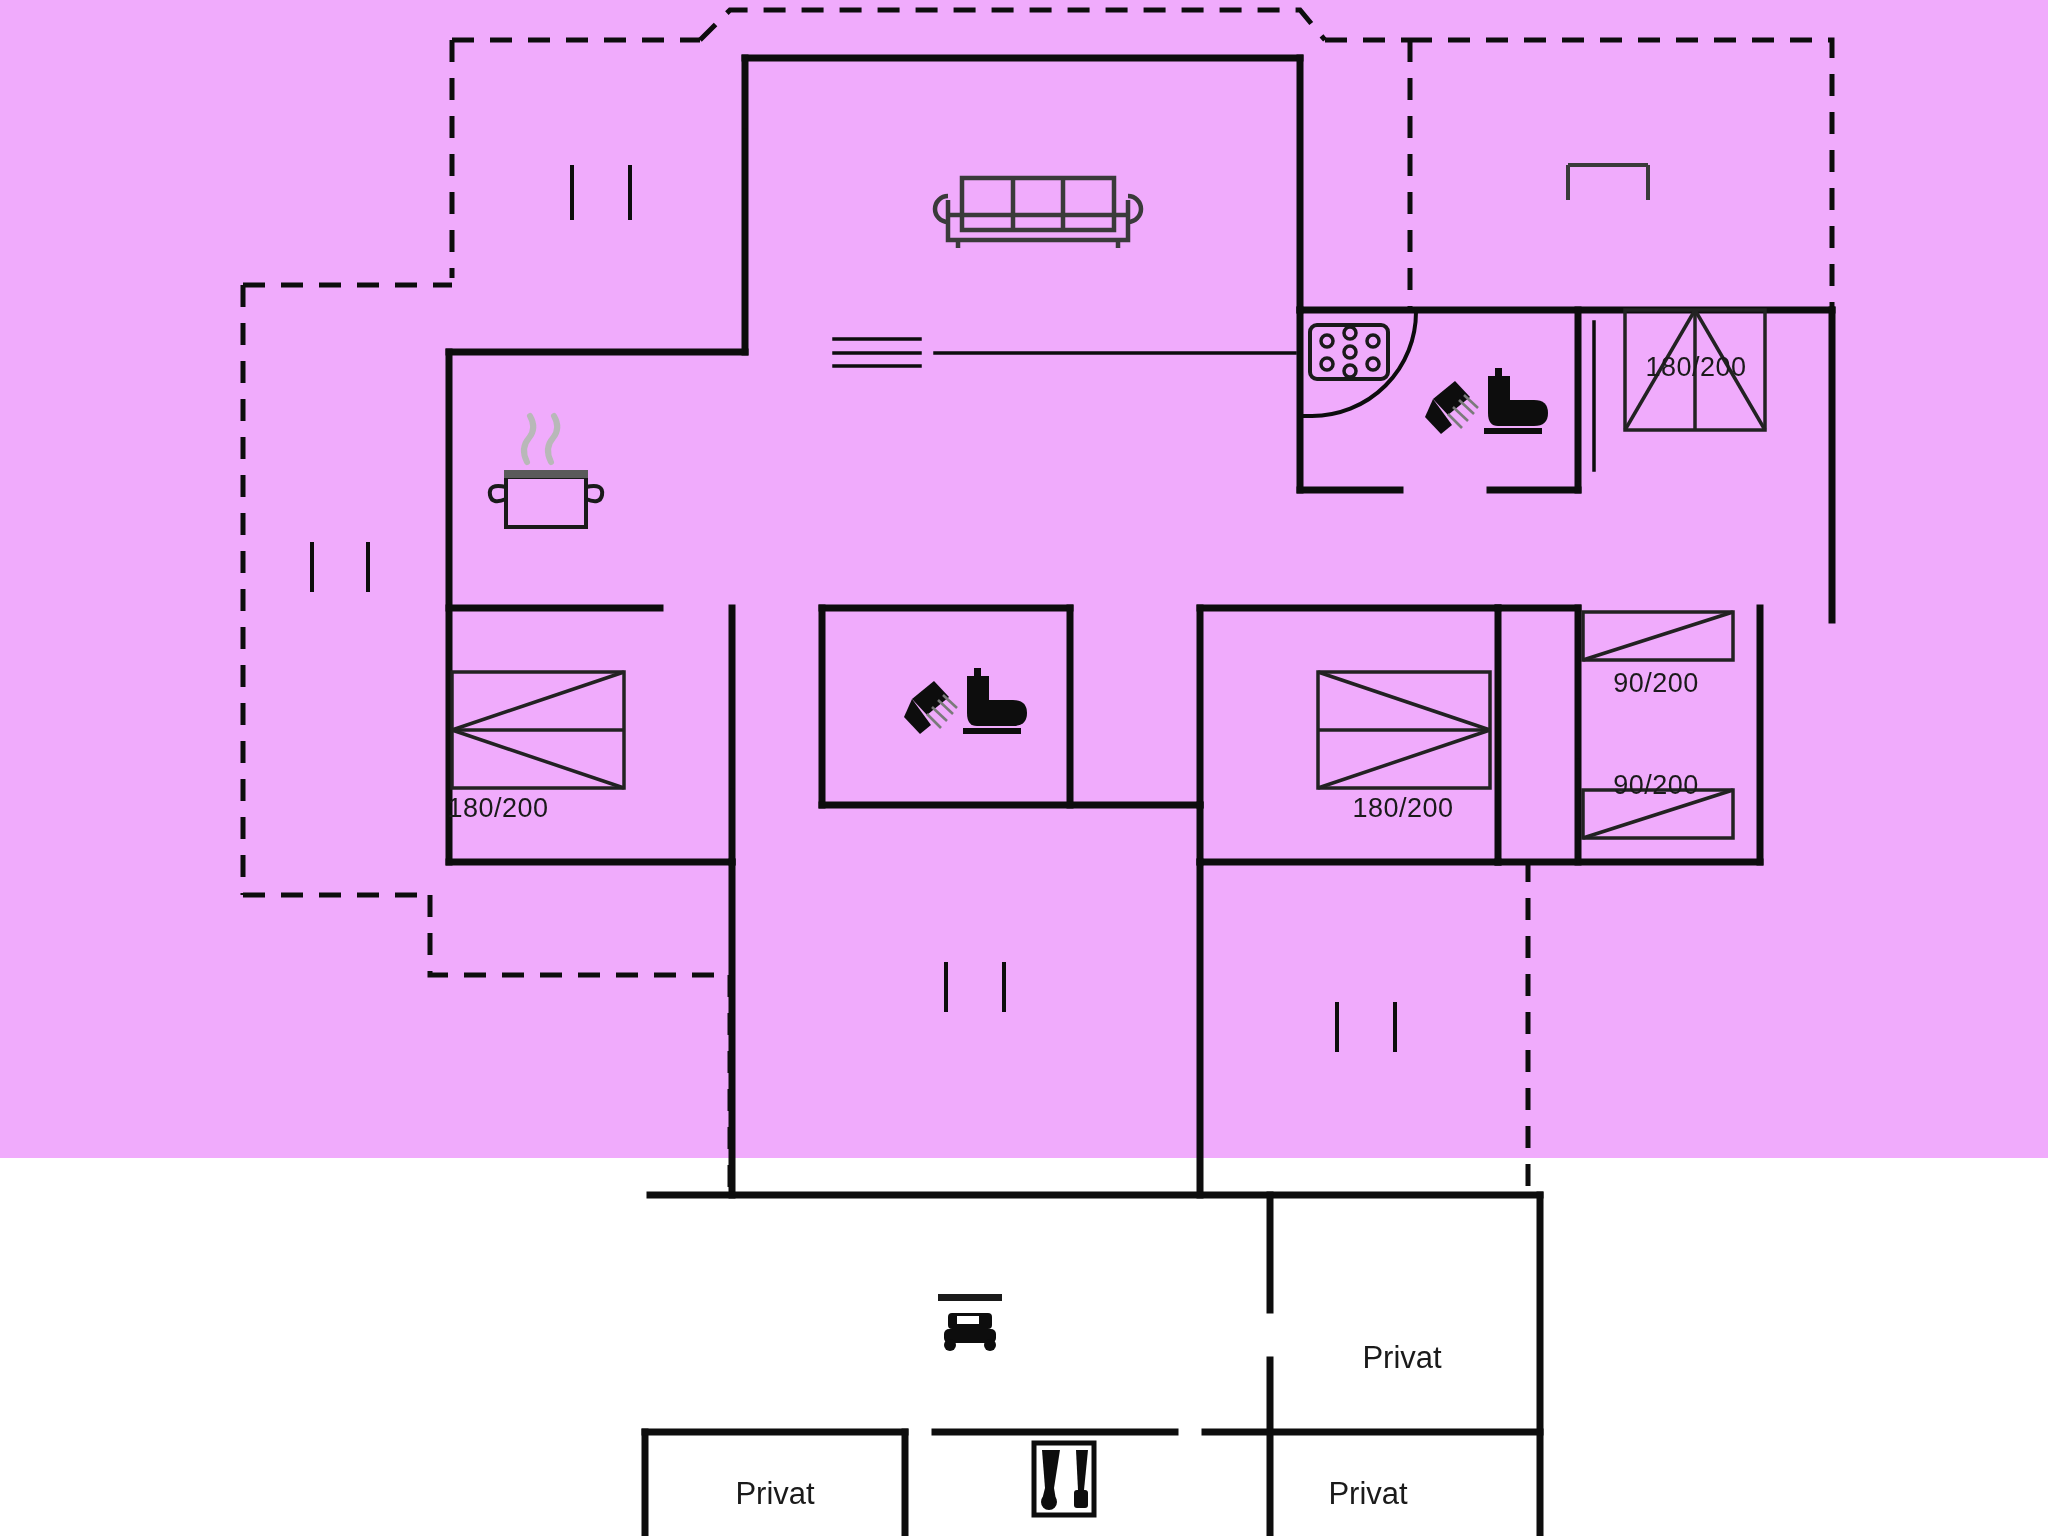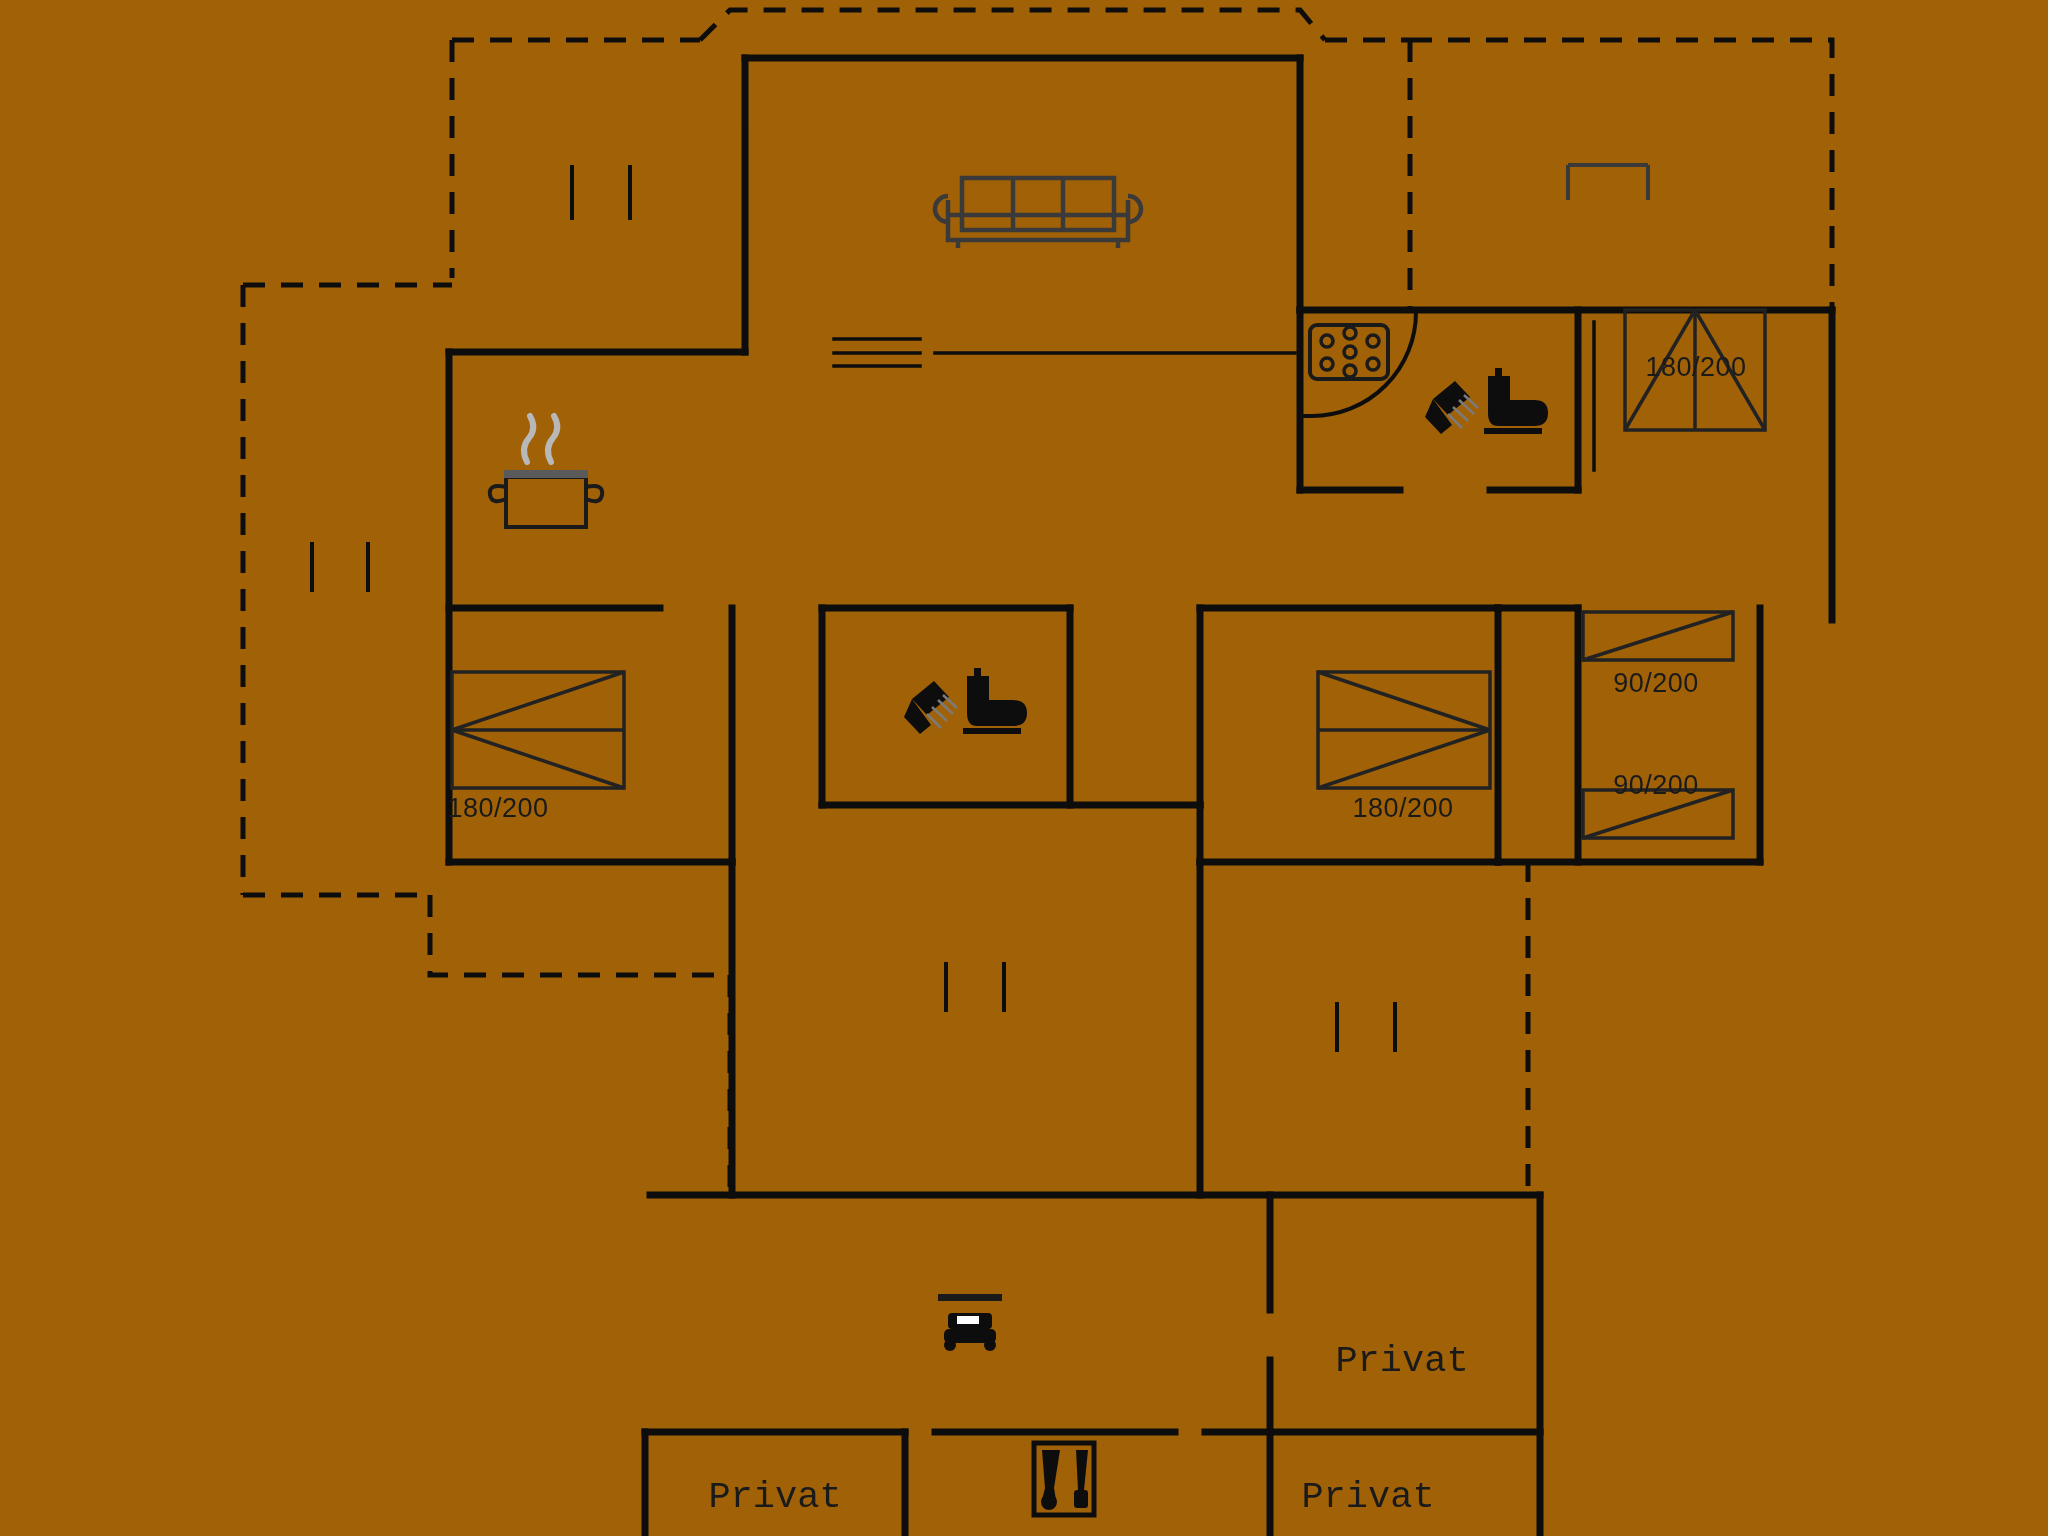--- a/index.html
+++ b/index.html
@@ -9,43 +9,43 @@
   }
   body {
     width: 2048px;
     height: 1536px;
     overflow: hidden;
     font-family: "Liberation Sans", sans-serif;
   }
   #plan-root {
     position: relative;
     width: 2048px;
-    height: 1536px;
-    background: #a16207;
+    height: 1158px;
+    background: #f0abfc;
   }
   #floorplan-svg {
     position: absolute;
     left: 0;
     top: 0;
     width: 2048px;
     height: 1536px;
   }
   .dim-label {
     position: absolute;
     font-family: "Liberation Sans", sans-serif;
     font-size: 27px;
     color: #1a1a1a;
     letter-spacing: 0.5px;
     white-space: nowrap;
     transform: translate(-50%, 0);
   }
   .room-label {
     position: absolute;
-    font-family: Liberation Mono, monospace;
-    font-size: 37px;
+    font-family: Liberation Sans, sans-serif;
+    font-size: 31px;
     color: #1a1a1a;
     white-space: nowrap;
     transform: translate(-50%, 0);
   }
 </style>
 </head>
 <body>
 
 <div id="plan-root">
 

